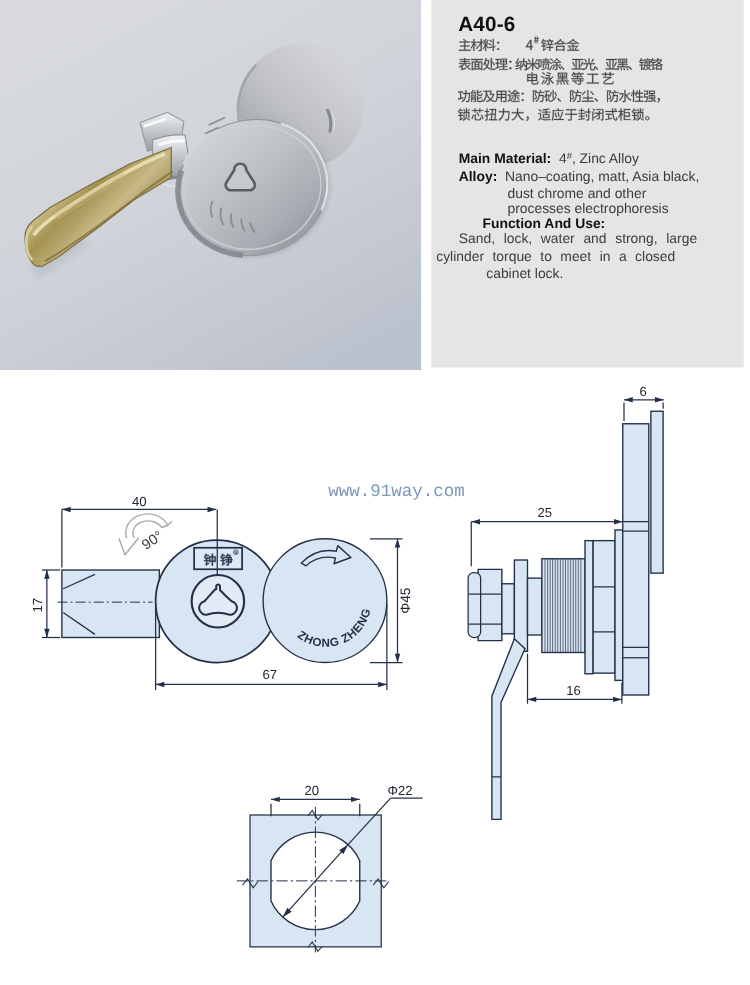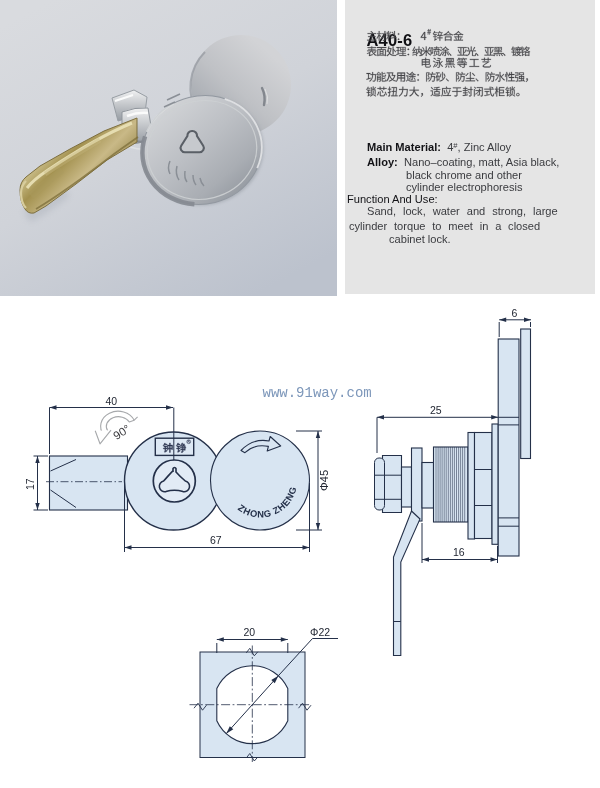--- a/index.html
+++ b/index.html
@@ -1,15 +1,15 @@
 <!DOCTYPE html>
 <html><head><meta charset="utf-8">
 <style>
 html,body{margin:0;padding:0;width:600px;height:788px;background:#fff;font-family:"Liberation Sans",sans-serif;}
-.t{position:absolute;white-space:nowrap;line-height:14px;font-size:11.1px;color:#3a3b3f;margin-top:20px;}
+.t{position:absolute;white-space:nowrap;line-height:14px;font-size:11.1px;color:#3a3b3f;}
 .bk{color:#121216;text-align:right;}
 sup{vertical-align:baseline;position:relative;top:-0.42em;font-size:7.5px;}
 </style></head>
 <body>
 
 <svg width="337" height="296" viewBox="0 0 337 296" style="position:absolute;left:0;top:0">
 <defs>
 <linearGradient id="bg" x1="0.15" y1="0" x2="0.75" y2="1">
  <stop offset="0" stop-color="#d9dbdf"></stop>
         <stop offset="0.5" stop-color="#d0d3d9"></stop>
@@ -74,23 +74,23 @@
 <g fill="none" stroke="#8a8f96" stroke-width="1.5">
 <path d="M167,100 l13,-6 M164,107 l11,-5"></path>
 <path d="M177,166 q-2,8 2,14 M185,171 q-1,7 2,11 M193,175 q0,6 3,10 M170,161 q-3,7 0,13 M200,178 q1,5 4,8"></path>
 </g>
 </svg>
 
 <div style="position:absolute;left:345px;top:0;width:250px;height:294px;background:#e5e5e5"></div>
 <div class="t" style="left:366.5px;top:11.5px;font-size:16.5px;line-height:16.5px;font-weight:bold;color:#101014;letter-spacing:0.2px">A40-6</div>
 <div class="t" style="left:367px;top:120.3px"><b class="bk">Main Material:</b>&nbsp; 4<sup>#</sup>, Zinc Alloy</div>
 <div class="t" style="left:367px;top:134.7px"><b class="bk">Alloy:</b>&nbsp; Nano–coating, matt, Asia black,</div>
-<div class="t" style="left:406px;top:147.9px">black chrome and other</div>
-<div class="t" style="left:406px;top:160.3px">cylinder electrophoresis</div>
-<div class="t bk" style="left:347px;top:172.3px;font-weight:normal">Function And Use:</div>
+<div class="t" style="left:406px;top:147.9px">dust chrome and other</div>
+<div class="t" style="left:406px;top:160.3px">processes electrophoresis</div>
+<div class="t bk" style="left:386px;top:172.3px;font-weight:bold">Function And Use:</div>
 <div class="t" style="left:367px;top:184.3px;word-spacing:3.85px">Sand, lock, water and strong, large</div>
 <div class="t" style="left:349px;top:198.7px;word-spacing:3.7px">cylinder torque to meet in a closed</div>
 <div class="t" style="left:389px;top:212.3px">cabinet lock.</div>
 
 <svg style="position:absolute;left:0;top:0" width="600" height="120" viewBox="0 0 600 120">
     <path d="M370.5 31.6C371.1 32.0 371.9 32.7 372.3 33.2H367.6V34.0H371.4V36.3H368.1V37.1H371.4V39.7H367.1V40.5H376.5V39.7H372.2V37.1H375.6V36.3H372.2V34.0H376.0V33.2H372.6L373.1 32.8C372.6 32.3 371.8 31.6 371.1 31.1Z M384.5 31.1V33.4H381.4V34.1H384.3C383.5 35.8 382.1 37.6 380.7 38.5C380.9 38.7 381.2 39.0 381.3 39.2C382.5 38.3 383.7 36.8 384.5 35.2V39.8C384.5 40.0 384.5 40.0 384.3 40.0C384.1 40.0 383.4 40.0 382.7 40.0C382.8 40.2 382.9 40.6 383.0 40.8C383.9 40.8 384.5 40.8 384.9 40.7C385.2 40.6 385.4 40.3 385.4 39.8V34.1H386.5V33.4H385.4V31.1ZM378.7 31.1V33.4H376.9V34.1H378.6C378.2 35.6 377.4 37.3 376.6 38.1C376.7 38.3 376.9 38.7 377.0 38.9C377.6 38.2 378.3 37.0 378.7 35.7V40.8H379.5V35.4C379.9 35.9 380.5 36.7 380.7 37.1L381.2 36.4C381.0 36.1 379.9 34.8 379.5 34.4V34.1H381.0V33.4H379.5V31.1Z M386.7 31.9C386.9 32.7 387.2 33.6 387.2 34.3L387.9 34.1C387.8 33.5 387.6 32.5 387.3 31.8ZM390.1 31.7C389.9 32.5 389.6 33.5 389.4 34.1L389.9 34.3C390.2 33.7 390.5 32.7 390.8 31.9ZM391.6 32.4C392.2 32.8 392.9 33.4 393.2 33.8L393.7 33.2C393.3 32.7 392.6 32.2 392.0 31.8ZM391.0 35.1C391.7 35.4 392.4 36.0 392.8 36.3L393.2 35.7C392.8 35.3 392.0 34.8 391.4 34.5ZM386.6 34.7V35.4H388.1C387.7 36.6 387.0 38.0 386.4 38.7C386.6 38.9 386.8 39.3 386.8 39.5C387.4 38.8 387.9 37.6 388.3 36.5V40.8H389.0V36.5C389.4 37.1 389.9 37.9 390.1 38.3L390.6 37.7C390.4 37.3 389.4 35.9 389.0 35.5V35.4H390.8V34.7H389.0V31.1H388.3V34.7ZM390.8 37.8 390.9 38.6 394.2 38.0V40.8H395.0V37.8L396.3 37.6L396.2 36.9L395.0 37.1V31.1H394.2V37.2Z M398.6 34.8C399.0 34.8 399.4 34.5 399.4 34.1C399.4 33.6 399.0 33.3 398.6 33.3C398.1 33.3 397.7 33.6 397.7 34.1C397.7 34.5 398.1 34.8 398.6 34.8ZM398.6 40.0C399.0 40.0 399.4 39.7 399.4 39.2C399.4 38.8 399.0 38.5 398.6 38.5C398.1 38.5 397.7 38.8 397.7 39.2C397.7 39.7 398.1 40.0 398.6 40.0Z" fill="#47474a" stroke="#47474a" stroke-width="0.2"></path>
     <path d="M424.2 40.0H425.2V37.8H426.3V37.0H425.2V31.9H424.1L420.7 37.1V37.8H424.2ZM424.2 37.0H421.8L423.6 34.2C423.8 33.8 424.1 33.4 424.3 33.0H424.3C424.3 33.4 424.2 34.1 424.2 34.5Z" fill="#47474a" stroke="#47474a" stroke-width="0.2"></path>
     <path d="M427.8 34.5H428.2L428.4 32.8H429.5L429.3 34.5H429.8L430.0 32.8H430.8V32.3H430.0L430.2 31.1H430.9V30.6H430.2L430.4 29.1H430.0L429.8 30.6H428.7L428.9 29.1H428.4L428.2 30.6H427.5V31.1H428.2L428.0 32.3H427.3V32.8H428.0ZM428.5 32.3 428.6 31.1H429.7L429.6 32.3Z" fill="#47474a" stroke="#47474a" stroke-width="0.2"></path>
     <path d="M438.0 33.4C438.2 34.0 438.5 34.8 438.5 35.3L439.3 35.0C439.2 34.5 438.9 33.8 438.6 33.2ZM441.1 33.2C440.9 33.8 440.6 34.7 440.4 35.3H437.1V36.0H439.5V37.5H437.3V38.3H439.5V40.8H440.3V38.3H442.5V37.5H440.3V36.0H442.7V35.3H441.1C441.4 34.8 441.6 34.0 441.9 33.4ZM439.1 31.4C439.4 31.7 439.6 32.1 439.7 32.4H437.4V33.1H442.5V32.4H440.2L440.4 32.3C440.3 32.0 440.0 31.5 439.7 31.1ZM434.4 31.1C434.1 32.1 433.5 33.0 432.9 33.7C433.0 33.8 433.2 34.2 433.3 34.4C433.6 34.0 434.0 33.6 434.2 33.1H436.9V32.4H434.7C434.8 32.0 435.0 31.7 435.1 31.3ZM433.2 36.4V37.1H434.7V39.2C434.7 39.6 434.4 39.9 434.2 40.0C434.3 40.2 434.5 40.5 434.6 40.7C434.7 40.5 435.0 40.4 436.8 39.4C436.8 39.2 436.7 38.9 436.7 38.7L435.4 39.3V37.1H436.9V36.4H435.4V34.9H436.7V34.2H433.6V34.9H434.7V36.4Z M448.3 31.1C447.2 32.7 445.2 34.1 443.2 34.9C443.4 35.1 443.7 35.4 443.8 35.6C444.3 35.4 444.9 35.1 445.4 34.8V35.3H450.8V34.6C451.3 34.9 451.9 35.2 452.5 35.5C452.6 35.3 452.9 35.0 453.1 34.8C451.4 34.1 449.9 33.2 448.6 31.9L449.0 31.4ZM445.7 34.6C446.6 34.0 447.5 33.3 448.2 32.5C449.0 33.3 449.8 34.0 450.7 34.6ZM444.9 36.6V40.8H445.7V40.2H450.6V40.8H451.5V36.6ZM445.7 39.5V37.3H450.6V39.5Z M455.2 37.7C455.6 38.3 456.0 39.1 456.2 39.6L456.9 39.3C456.7 38.8 456.3 38.0 455.9 37.4ZM460.9 37.4C460.6 38.0 460.1 38.9 459.8 39.4L460.4 39.7C460.7 39.2 461.2 38.4 461.6 37.7ZM458.4 31.0C457.4 32.6 455.4 33.8 453.4 34.5C453.6 34.7 453.8 35.0 454.0 35.2C454.5 35.0 455.1 34.7 455.7 34.4V35.0H458.0V36.5H454.3V37.2H458.0V39.8H453.8V40.5H463.0V39.8H458.8V37.2H462.5V36.5H458.8V35.0H461.1V34.4C461.7 34.7 462.3 35.0 462.8 35.2C463.0 34.9 463.2 34.6 463.4 34.5C461.8 34.0 459.9 32.9 458.9 31.7L459.1 31.3ZM461.0 34.3H455.9C456.9 33.7 457.7 33.0 458.4 32.3C459.1 33.0 460.0 33.7 461.0 34.3Z" fill="#47474a" stroke="#47474a" stroke-width="0.2"></path>
     <path d="M369.2 56.1C369.4 56.0 369.8 55.8 372.8 54.9C372.7 54.7 372.7 54.4 372.6 54.2L370.1 55.0V52.6C370.7 52.2 371.3 51.7 371.7 51.2C372.5 53.4 374.0 55.1 376.2 55.8C376.3 55.6 376.6 55.3 376.8 55.1C375.7 54.8 374.8 54.3 374.1 53.6C374.7 53.2 375.5 52.6 376.1 52.1L375.5 51.6C375.0 52.1 374.3 52.7 373.6 53.1C373.2 52.6 372.8 51.9 372.5 51.2H376.4V50.5H372.2V49.6H375.6V48.9H372.2V48.0H376.1V47.3H372.2V46.4H371.4V47.3H367.6V48.0H371.4V48.9H368.2V49.6H371.4V50.5H367.2V51.2H370.7C369.7 52.1 368.2 52.9 366.9 53.4C367.1 53.5 367.3 53.8 367.4 54.0C368.0 53.8 368.6 53.5 369.2 53.1V54.7C369.2 55.1 369.0 55.3 368.8 55.4C368.9 55.6 369.1 55.9 369.2 56.1Z M380.4 51.8H382.7V53.0H380.4ZM380.4 51.1V49.9H382.7V51.1ZM380.4 53.6H382.7V54.8H380.4ZM376.9 47.1V47.9H381.0C380.9 48.3 380.8 48.8 380.7 49.2H377.4V56.1H378.2V55.6H385.0V56.1H385.8V49.2H381.5L381.9 47.9H386.3V47.1ZM378.2 54.8V49.9H379.7V54.8ZM385.0 54.8H383.4V49.9H385.0Z M390.6 48.8C390.4 50.3 390.0 51.5 389.5 52.5C389.1 51.8 388.8 50.9 388.5 49.7C388.6 49.4 388.7 49.1 388.8 48.8ZM388.4 46.4C388.1 48.5 387.5 50.5 386.7 51.6C386.9 51.7 387.1 51.9 387.3 52.1C387.6 51.7 387.8 51.3 388.1 50.7C388.3 51.8 388.7 52.6 389.1 53.2C388.4 54.3 387.5 55.0 386.5 55.5C386.7 55.7 387.0 56.0 387.1 56.2C388.1 55.7 388.9 54.9 389.6 54.0C390.9 55.5 392.6 55.8 394.4 55.8H396.0C396.1 55.6 396.2 55.2 396.3 55.0C395.9 55.0 394.8 55.0 394.5 55.0C392.9 55.0 391.3 54.7 390.1 53.3C390.8 52.0 391.3 50.3 391.5 48.2L391.0 48.0L390.8 48.1H389.0C389.1 47.6 389.2 47.1 389.3 46.6ZM392.6 46.4V54.2H393.5V49.8C394.2 50.6 395.0 51.6 395.3 52.3L396.0 51.8C395.6 51.1 394.5 49.9 393.7 49.0L393.5 49.2V46.4Z M400.9 49.6H402.6V50.9H400.9ZM403.3 49.6H404.9V50.9H403.3ZM400.9 47.6H402.6V48.9H400.9ZM403.3 47.6H404.9V48.9H403.3ZM399.3 55.1V55.8H406.2V55.1H403.3V53.6H405.8V52.9H403.3V51.6H405.6V46.9H400.2V51.6H402.5V52.9H400.1V53.6H402.5V55.1ZM396.3 54.2 396.5 55.0C397.4 54.7 398.6 54.3 399.8 53.9L399.6 53.2L398.5 53.6V50.9H399.5V50.2H398.5V47.9H399.7V47.1H396.4V47.9H397.7V50.2H396.5V50.9H397.7V53.8C397.2 54.0 396.7 54.1 396.3 54.2Z M408.4 50.1C408.8 50.1 409.2 49.8 409.2 49.4C409.2 48.9 408.8 48.6 408.4 48.6C407.9 48.6 407.5 48.9 407.5 49.4C407.5 49.8 407.9 50.1 408.4 50.1ZM408.4 55.3C408.8 55.3 409.2 55.0 409.2 54.5C409.2 54.1 408.8 53.8 408.4 53.8C407.9 53.8 407.5 54.1 407.5 54.5C407.5 55.0 407.9 55.3 408.4 55.3Z" fill="#47474a" stroke="#47474a" stroke-width="0.2"></path>

